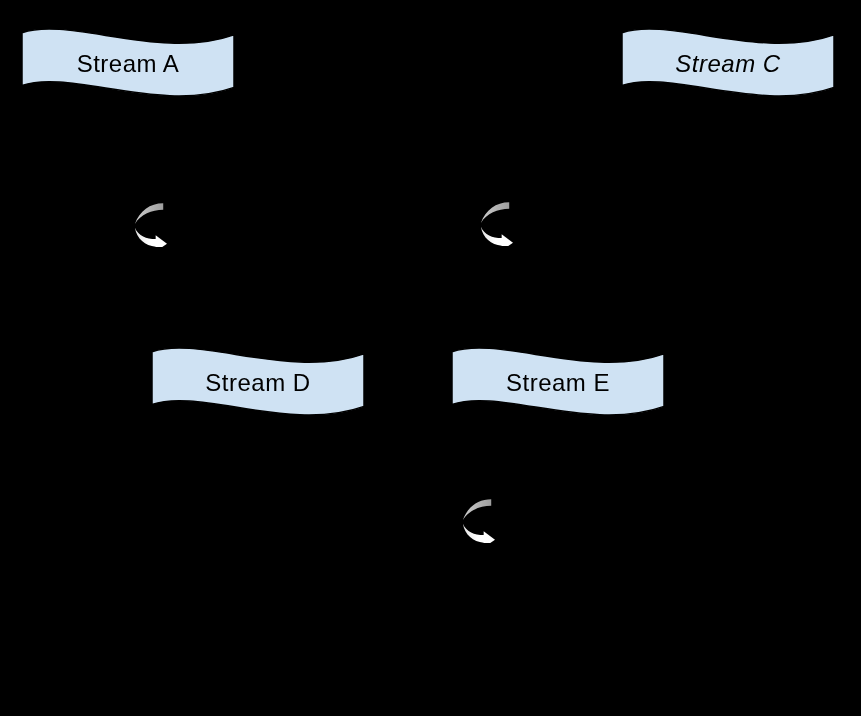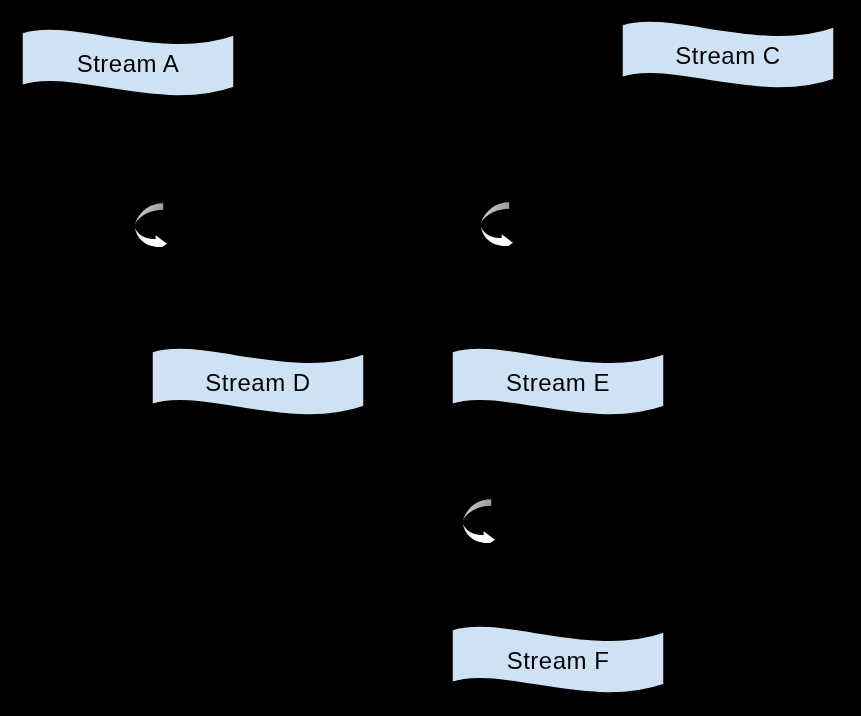--- a/index.html
+++ b/index.html
@@ -23,21 +23,21 @@
   .node .label{
     position:absolute;
     left:0;top:0;right:0;bottom:0;
     display:flex;align-items:center;justify-content:center;
     font-size:24px;
     color:#000000;
     letter-spacing:0.5px;
   }
   #node-a{left:20px;top:24px;}
   #node-b{left:320px;top:24px;}
-  #node-c{left:620px;top:16px;}
+  #node-c{left:620px;top:24px;font-style:italic;}
   #node-d{left:150px;top:343px;}
   #node-e{left:450px;top:343px;}
   #node-f{left:450px;top:621px;}
 
   .loop-icon{position:absolute;width:34px;height:46px;}
   .loop-icon svg{display:block;width:100%;height:100%;}
   #loop-1{left:133px;top:201px;}
   #loop-2{left:479px;top:200px;}
   #loop-3{left:461px;top:497px;}
 
@@ -105,20 +105,14 @@
     <div class="label">Stream D</div>
   </div>
 
   <div class="loop-icon" id="loop-3">
     <svg viewBox="0 0 36 48">
       <path d="M 32 2 C 18 2 7 10 2 24 C 8 14 20 9 32 9 Z" fill="url(#gradGray)"></path>
       <path d="M 2 28 C 4 40 13 47 24 48 L 24 53 L 36 45 L 24 36 L 24 40 C 14 40 6 37 2 28 Z" fill="url(#gradWhite)"></path>
     </svg>
   </div>
 
-  <div class="node" id="node-f">
-    <svg viewBox="0 0 216 82" preserveAspectRatio="none">
-      <path class="wave-path" d="M 2 9 C 50 -8 140 38 214 11 L 214 65 C 140 92 50 46 2 63 Z"></path>
-    </svg>
-    <div class="label">Stream F</div>
-  </div>
 
 </div>
 
 </body></html>

